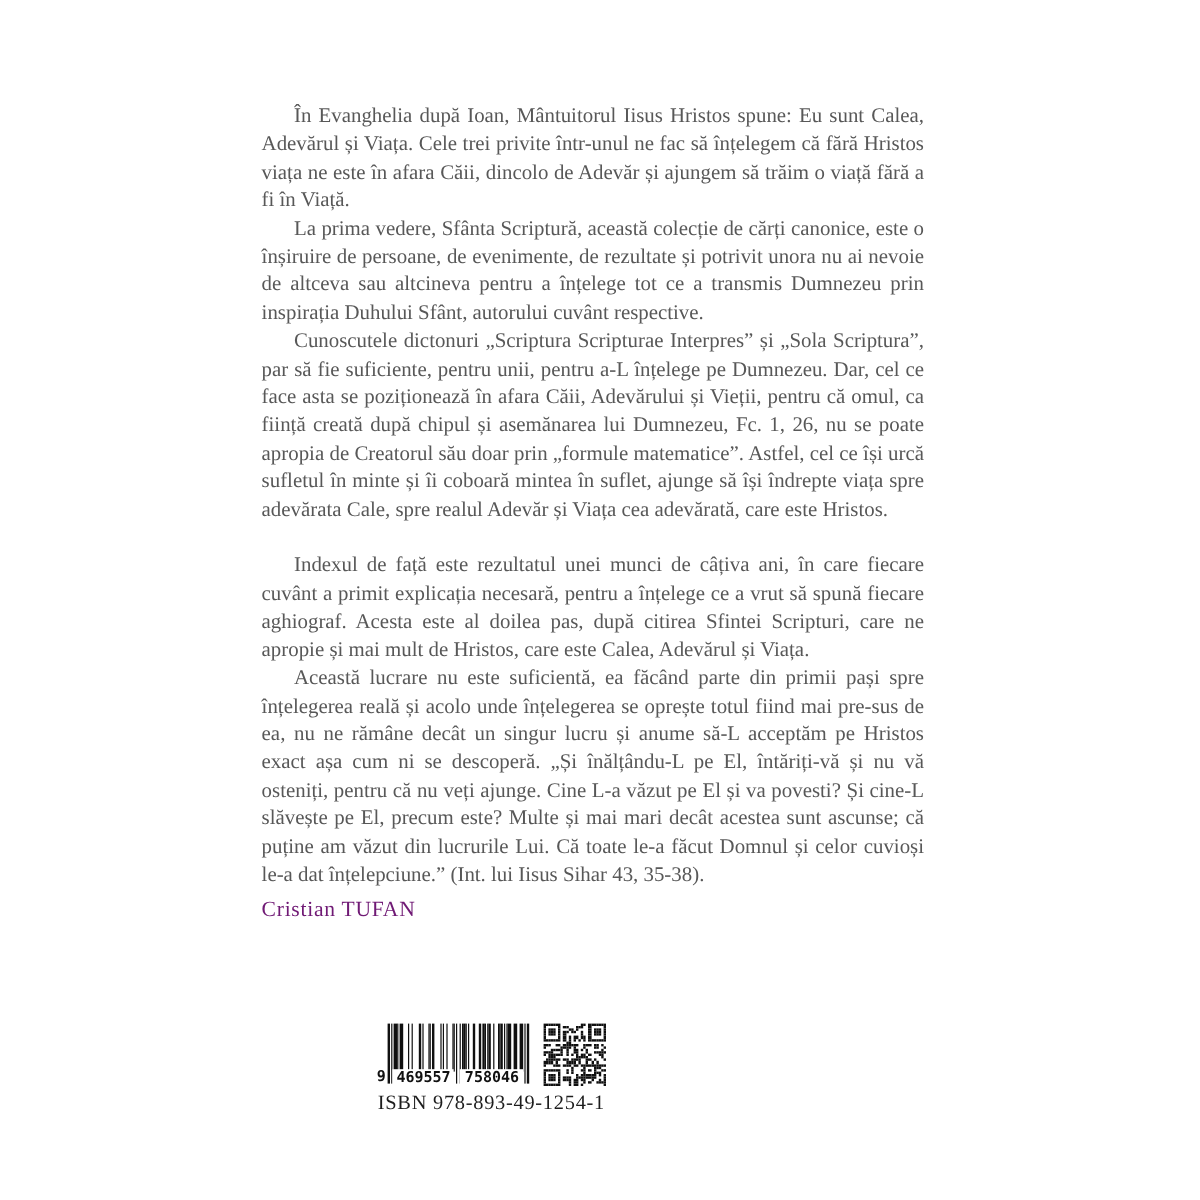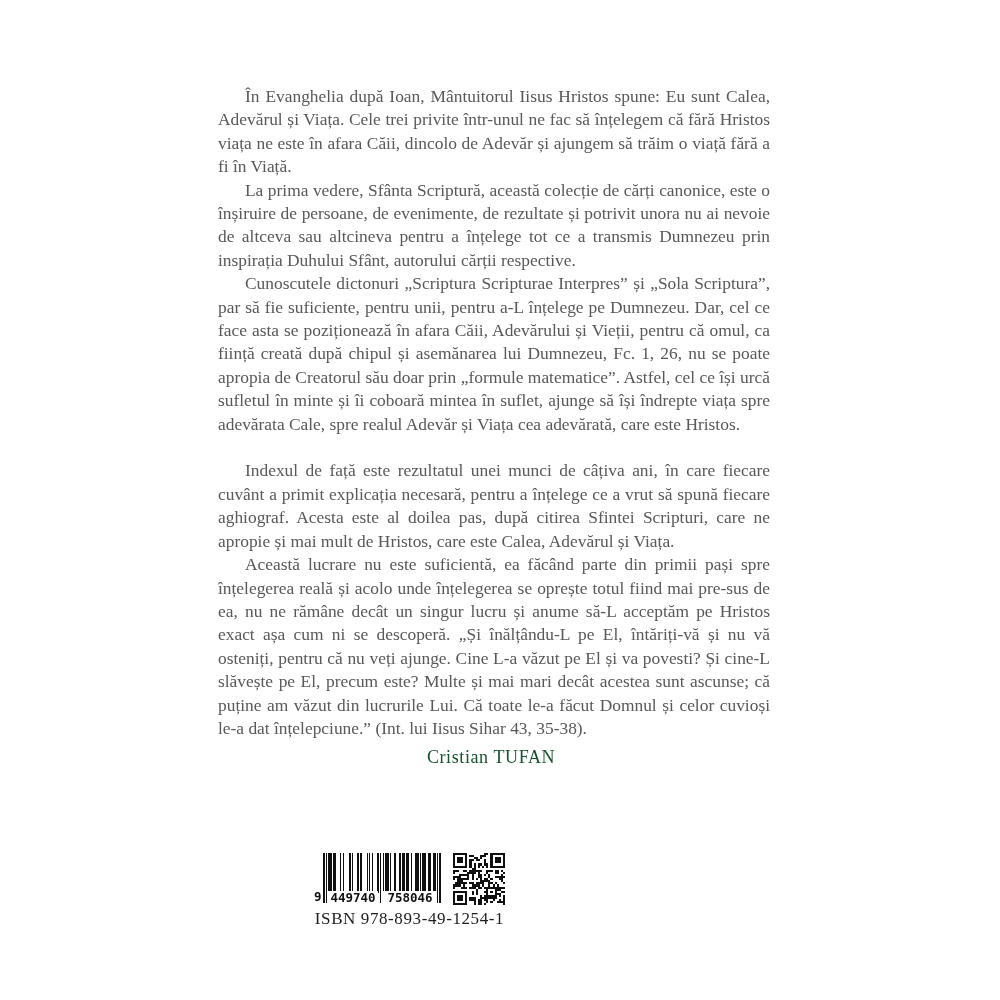--- a/index.html
+++ b/index.html
@@ -27,24 +27,24 @@
   .text-block p {
     text-indent: 27px;
     margin: 0;
   }
   .text-block p.section-gap {
     margin-top: 23.4px;
   }
   .signature {
     margin-top: 6px;
     padding-right: 6px;
-    text-align: center;
+    text-align: left;
     font-size: 18px;
     letter-spacing: 0.6px;
-    color: #14532d;
+    color: #701a75;
   }
   
   .footer {
     position: absolute;
     left: 0;
     right: 0;
     top: 847px;
     display: flex;
     flex-direction: column;
     align-items: center;
@@ -113,34 +113,34 @@
     color: #1d1d1d;
   }
 </style>
 </head>
 <body>
 
 <div class="page">
 
   <main class="text-block">
     <p>În Evanghelia după Ioan, Mântuitorul Iisus Hristos spune: Eu sunt Calea, Adevărul și Viața. Cele trei privite într-unul ne fac să înțelegem că fără Hristos viața ne este în afara Căii, dincolo de Adevăr și ajungem să trăim o viață fără a fi în Viață.</p>
-    <p>La prima vedere, Sfânta Scriptură, această colecție de cărți canonice, este o înșiruire de persoane, de evenimente, de rezultate și potrivit unora nu ai nevoie de altceva sau altcineva pentru a înțelege tot ce a transmis Dumnezeu prin inspirația Duhului Sfânt, autorului cărții respective.</p>
+    <p>La prima vedere, Sfânta Scriptură, această colecție de cărți canonice, este o înșiruire de persoane, de evenimente, de rezultate și potrivit unora nu ai nevoie de altceva sau altcineva pentru a înțelege tot ce a transmis Dumnezeu prin inspirația Duhului Sfânt, autorului cuvânt respective.</p>
     <p>Cunoscutele dictonuri „Scriptura Scripturae Interpres” și „Sola Scriptura”, par să fie suficiente, pentru unii, pentru a-L înțelege pe Dumnezeu. Dar, cel ce face asta se poziționează în afara Căii, Adevărului și Vieții, pentru că omul, ca ființă creată după chipul și asemănarea lui Dumnezeu, Fc. 1, 26, nu se poate apropia de Creatorul său doar prin „formule matematice”. Astfel, cel ce își urcă sufletul în minte și îi coboară mintea în suflet, ajunge să își îndrepte viața spre adevărata Cale, spre realul Adevăr și Viața cea adevărată, care este Hristos.</p>
     <p class="section-gap">Indexul de față este rezultatul unei munci de câțiva ani, în care fiecare cuvânt a primit explicația necesară, pentru a înțelege ce a vrut să spună fiecare aghiograf. Acesta este al doilea pas, după citirea Sfintei Scripturi, care ne apropie și mai mult de Hristos, care este Calea, Adevărul și Viața.</p>
     <p>Această lucrare nu este suficientă, ea făcând parte din primii pași spre înțelegerea reală și acolo unde înțelegerea se oprește totul fiind mai pre-sus de ea, nu ne rămâne decât un singur lucru și anume să-L acceptăm pe Hristos exact așa cum ni se descoperă. „Și înălțându-L pe El, întăriți-vă și nu vă osteniți, pentru că nu veți ajunge. Cine L-a văzut pe El și va povesti? Și cine-L slăvește pe El, precum este? Multe și mai mari decât acestea sunt ascunse; că puține am văzut din lucrurile Lui. Că toate le-a făcut Domnul și celor cuvioși le-a dat înțelepciune.” (Int. lui Iisus Sihar 43, 35-38).</p>
     <div class="signature">Cristian TUFAN</div>
   </main>
 
   <footer class="footer">
     <div class="codes-row">
       <div class="barcode-group">
         <span class="lead-digit">9</span>
         <div class="bars">
           <div class="bc-digits">
-            <span class="bc-g1">449740</span>
+            <span class="bc-g1">469557</span>
             <span class="bc-g2">758046</span>
           </div>
         <div class="bc-m on" style="height: 50px;"></div>
             <div class="bc-m" style="height: 50px;"></div>
             <div class="bc-m on" style="height: 50px;"></div>
             <div class="bc-m" style="height: 40px;"></div>
             <div class="bc-m on" style="height: 40px;"></div>
             <div class="bc-m on" style="height: 40px;"></div>
             <div class="bc-m on" style="height: 40px;"></div>
             <div class="bc-m" style="height: 40px;"></div>

